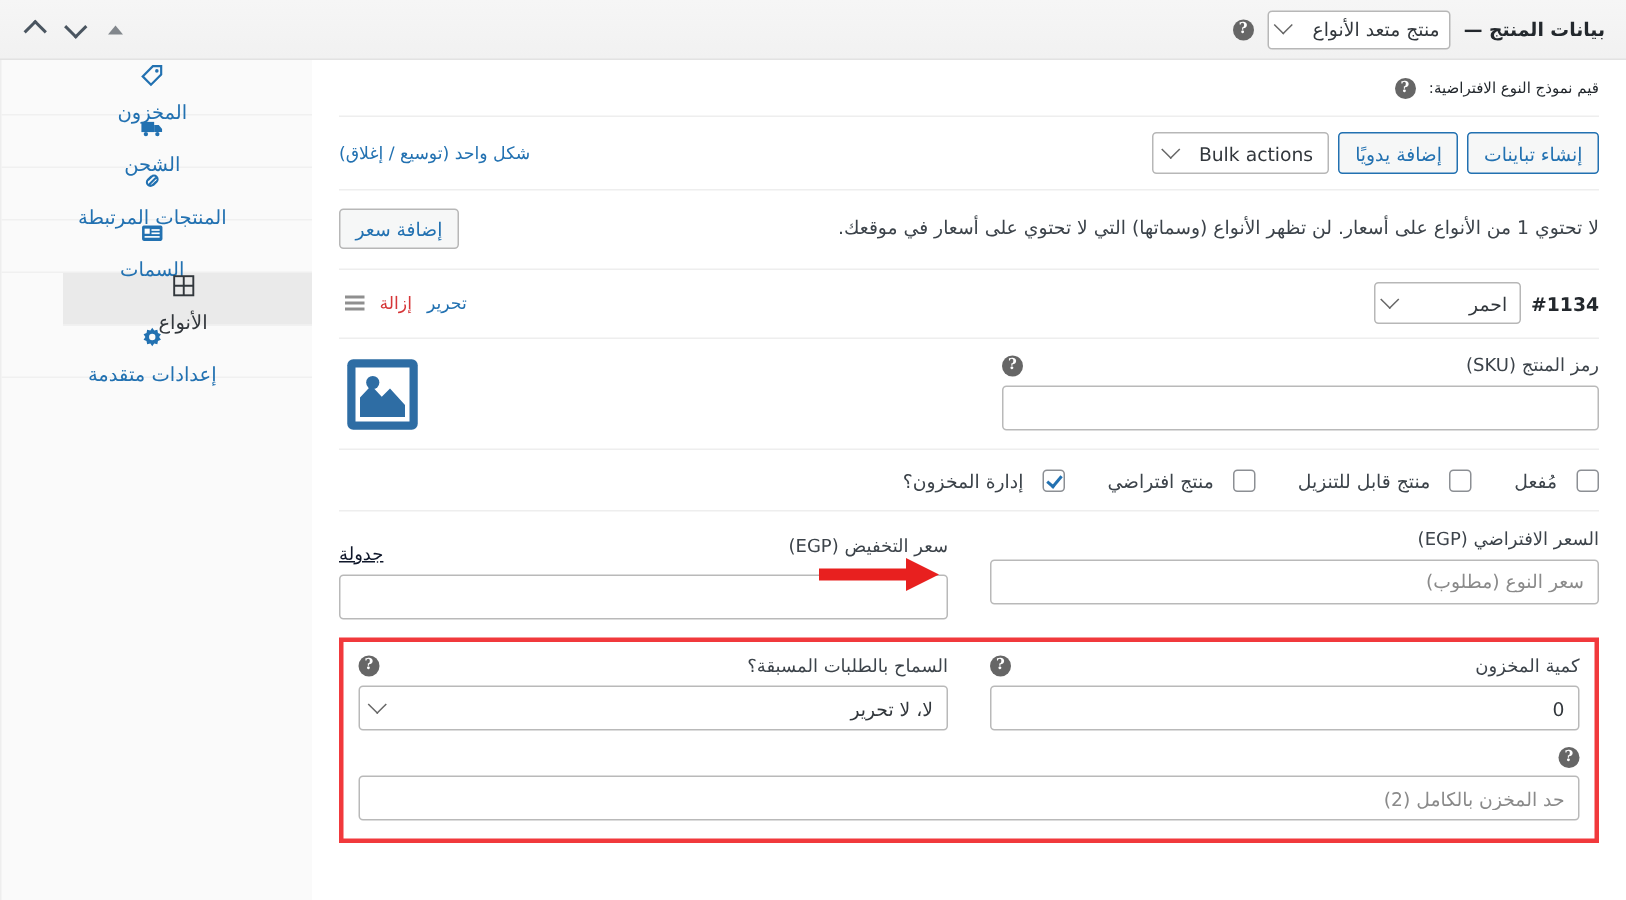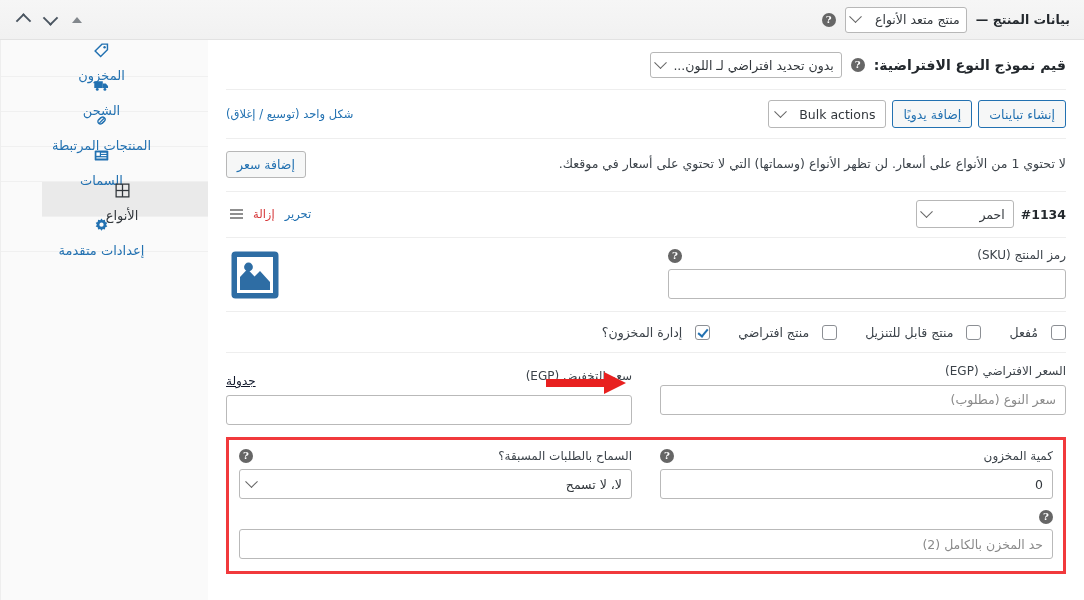--- a/index.html
+++ b/index.html
@@ -146,22 +146,22 @@
   .row-defaults {
     display: flex;
     align-items: center;
     justify-content: flex-start;
     gap: 9px;
     padding: 12px 0 11px 0;
     margin: 0 18px;
     border-bottom: 1px solid #eee;
   }
   .row-defaults .lbl {
-    font-size: 14px;
-    font-weight: bold;
+    font-size: 10px;
+    font-weight: normal;
     color: #23282d;
     white-space: nowrap;
   }
   .sel-box {
     border: 1px solid #b7b7b7;
     border-radius: 3px;
     background: #fff;
     height: 26px;
     font-size: 12.5px;
     color: #32373c;
@@ -497,24 +497,20 @@
         <span class="side-label">إعدادات متقدمة</span>
       </div>
 
     </div>
 
     <div class="panel">
 
       <div class="row-defaults">
         <span class="lbl">قيم نموذج النوع الافتراضية:</span>
         <span class="help">?</span>
-        <div class="sel-box" style="min-width:172px">
-          <span>بدون تحديد افتراضي لـ اللون...</span>
-          <span class="chev"></span>
-        </div>
       </div>
 
       <div class="row-actions">
         <div class="btn-group">
           <button class="btn">إنشاء تباينات</button>
           <button class="btn">إضافة يدويًا</button>
           <div class="bulk-select">
             <span>Bulk actions</span>
             <span class="chev"></span>
           </div>
@@ -606,21 +602,21 @@
                 <span class="help">?</span>
               </div>
               <input class="input" type="text" value="0" style="">
             </div>
             <div class="field">
               <div class="field-label">
                 <span class="lbl-txt">السماح بالطلبات المسبقة؟</span>
                 <span class="help">?</span>
               </div>
               <div class="input sel">
-                <span>لا، لا تسمح</span>
+                <span>لا، لا تحرير</span>
                 <span class="chev"></span>
               </div>
             </div>
           </div>
 
           <div class="stock-row-2">
             <div class="field">
               <div class="field-label">
                 <span class="help">?</span>
               </div>

